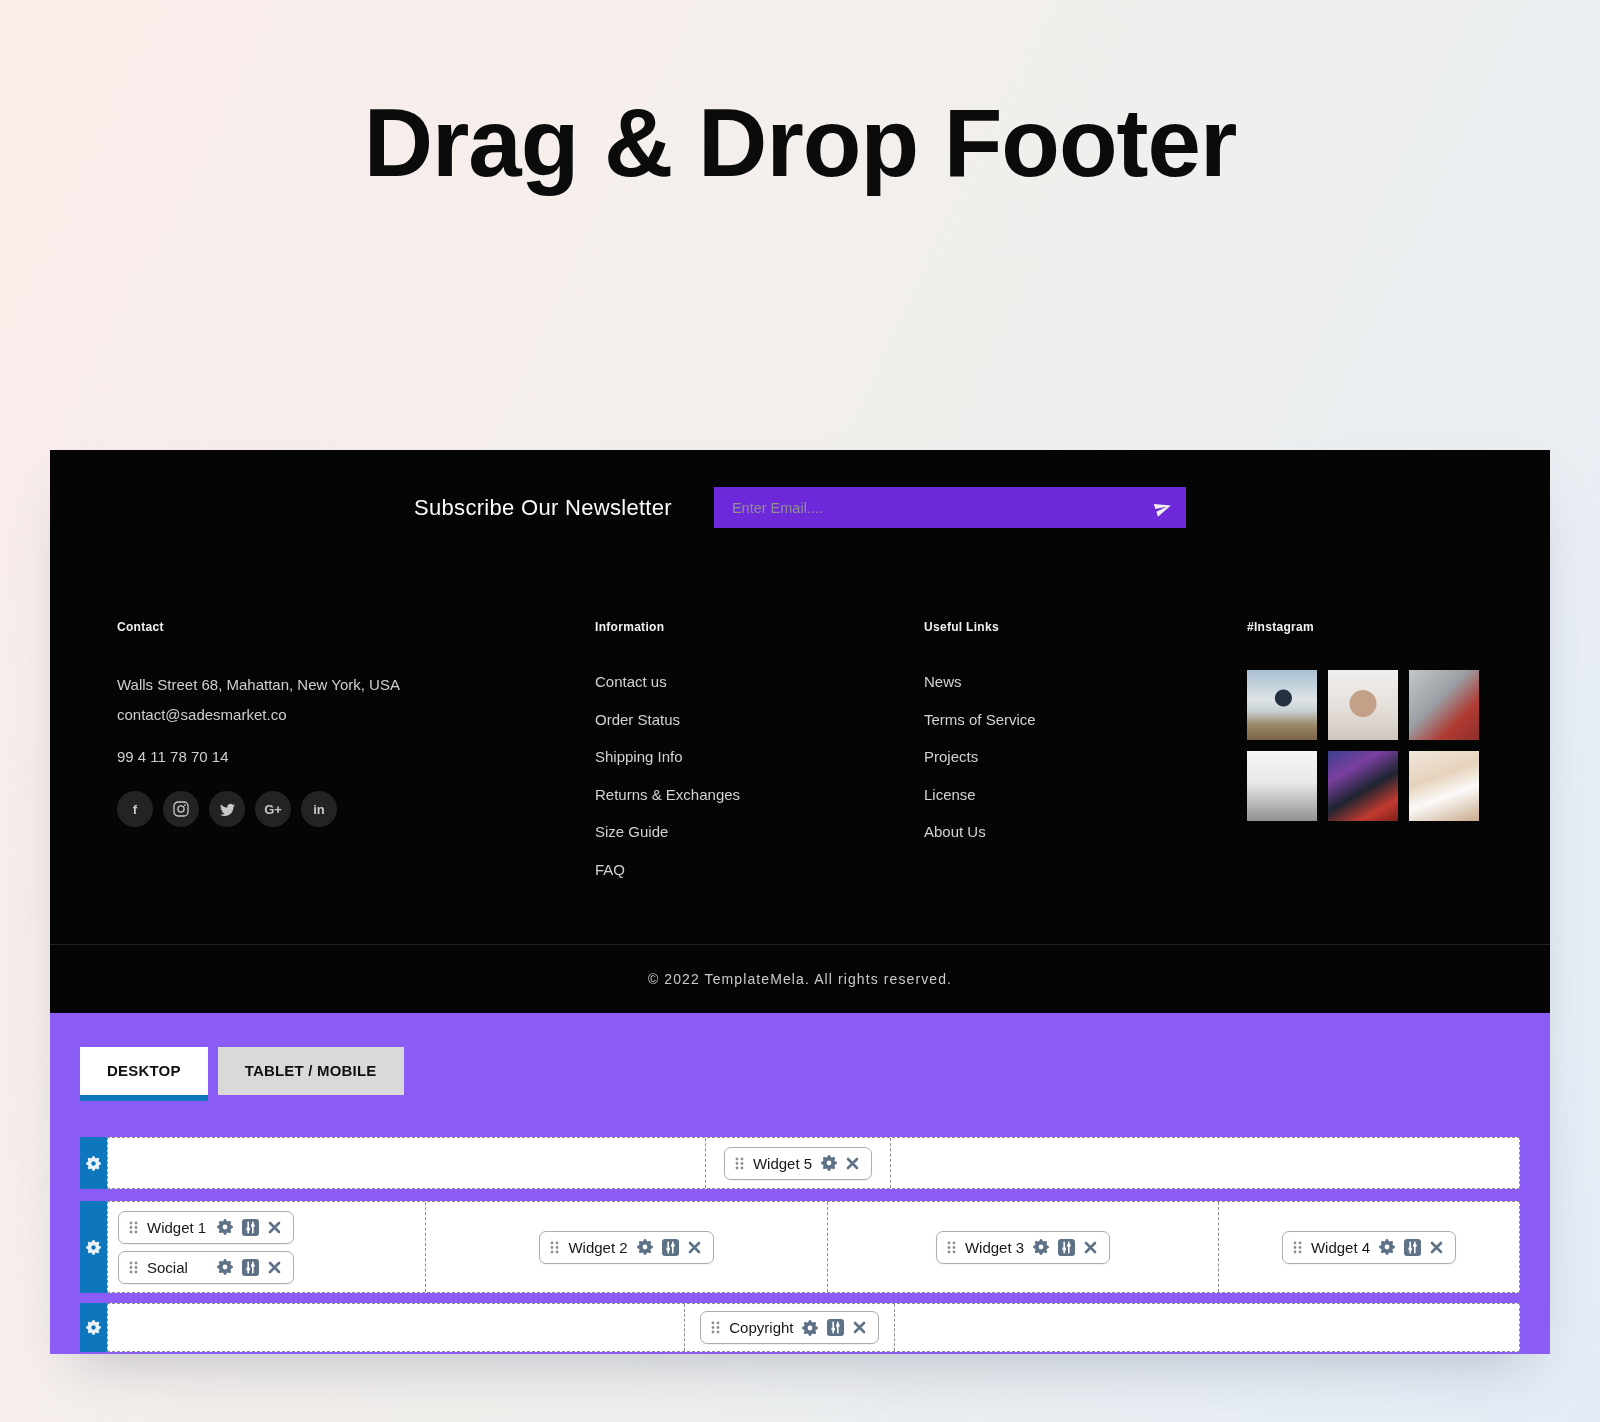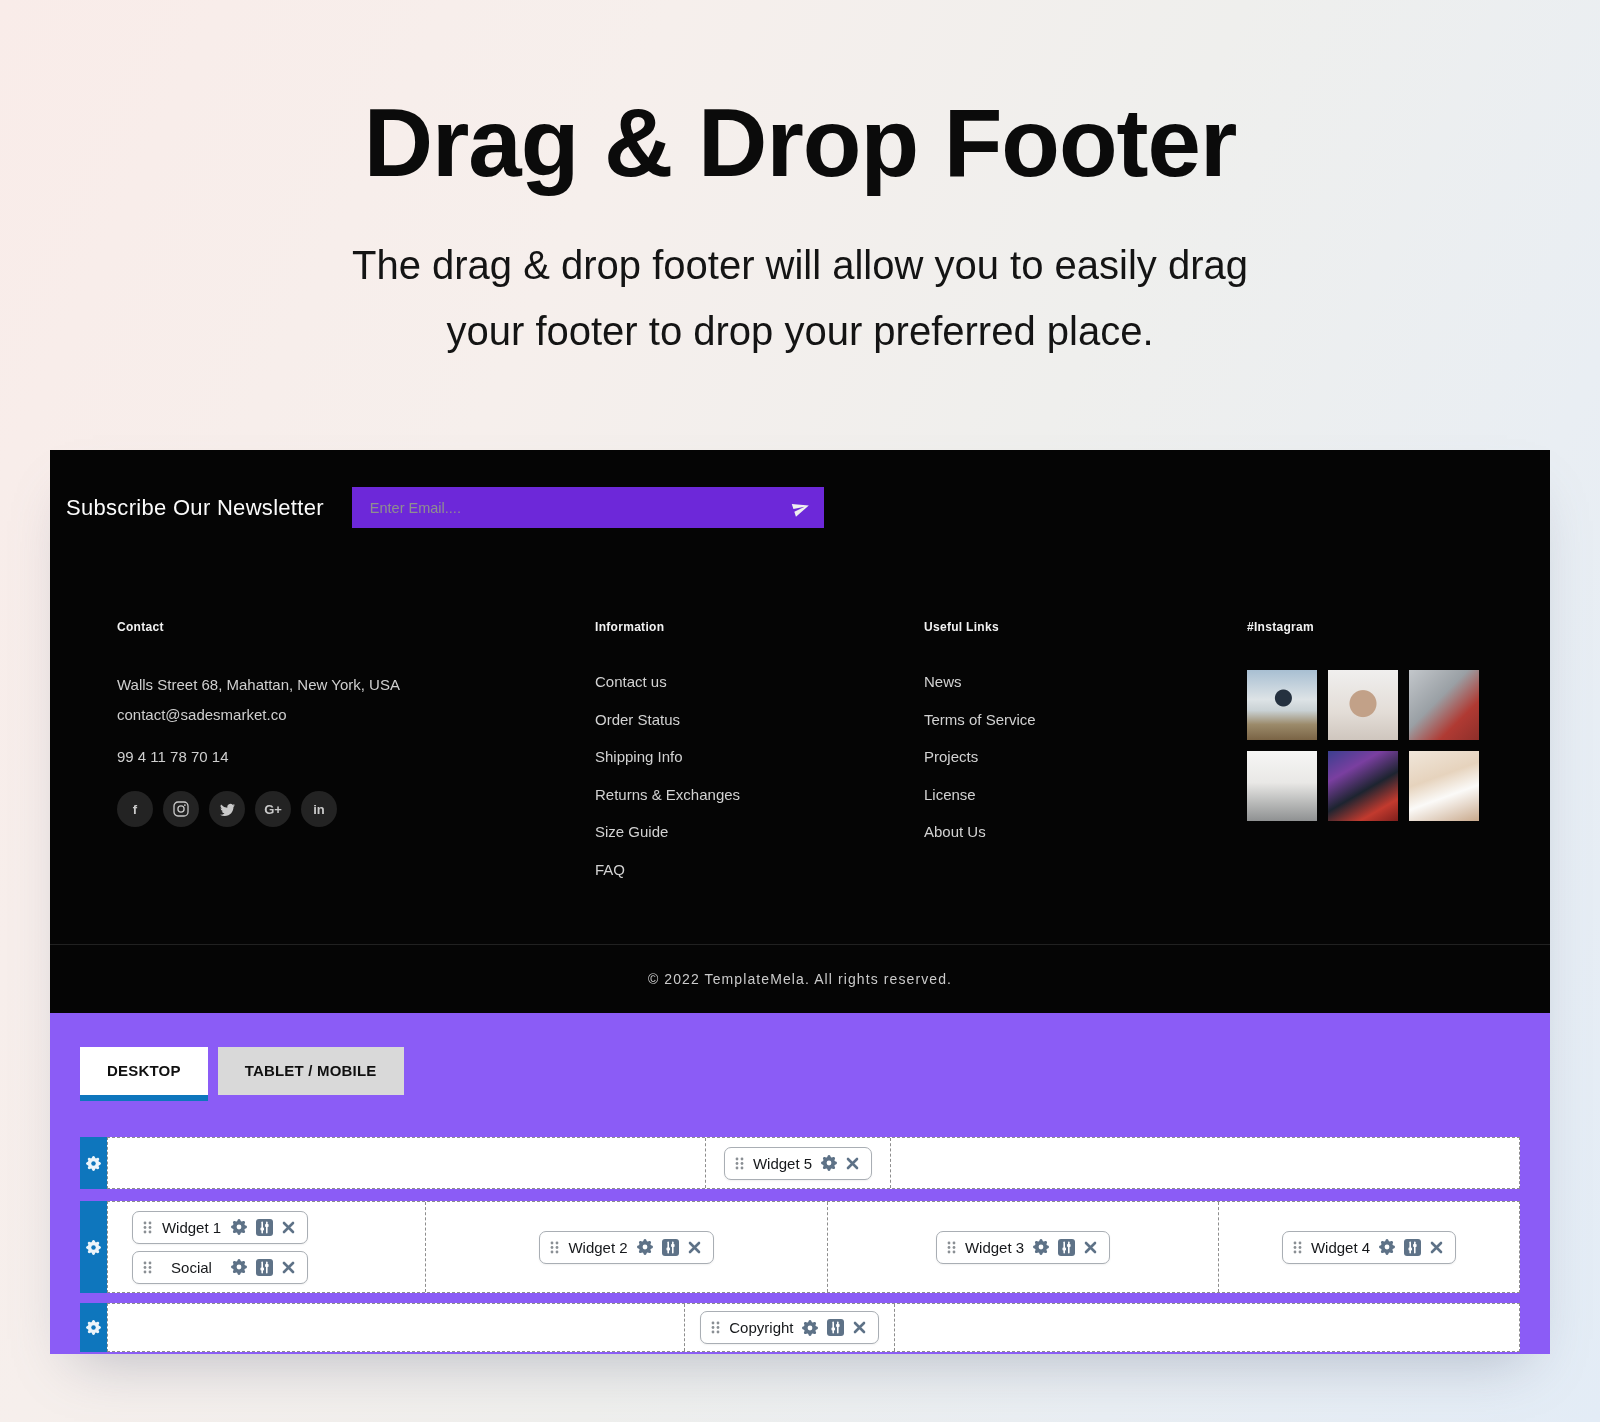--- a/index.html
+++ b/index.html
@@ -21,21 +21,21 @@
   }
 
   
   .preview-card {
     position:absolute; left:50px; top:450px; width:1500px;
     box-shadow:0 28px 55px -24px rgba(100,110,135,.4);
   }
   .footer-black { background:#050505; color:#fff; }
 
   
-  .newsletter { height:115px; display:flex; align-items:center; gap:28px;margin-left:16px; }
+  .newsletter { height:115px; display:flex; align-items:center; justify-content:center; gap:42px; }
   .nl-label { font-size:22px; color:#fbfbfb; letter-spacing:.3px; }
   .nl-box {
     width:472px; height:41px; background:#6d28d9; display:flex; align-items:center;
     padding:0 14px 0 16px;
   }
   .nl-box input {
     flex:1; background:transparent; border:none; outline:none; color:#ddd; font-size:14.5px;
     font-family:"Liberation Sans", sans-serif;
   }
   .nl-box input::placeholder { color:#8f8f8f; }
@@ -88,40 +88,36 @@
   .r1 { height:52px; margin-bottom:12px; }
   .r2 { height:92px; margin-bottom:10px; }
   .r3 { height:49px;border-radius:11px; }
   .rgear { width:27px; flex:none; background:#0e76bd; display:flex; align-items:center; justify-content:center; cursor:pointer; }
   .rbody { flex:1; background:#fff; border:1px dashed #8d8d8d; display:grid; }
   .r1 .rbody { grid-template-columns:1fr 185px 1.05fr; }
   .r2 .rbody { grid-template-columns:318px 402px 391px 1fr; }
   .r3 .rbody { grid-template-columns:1fr 210px 1.08fr; }
   .cell { border-right:1px dashed #8d8d8d; display:flex; align-items:center; justify-content:center; min-width:0; }
   .cell:last-child { border-right:none; }
-  .cell.stack { flex-direction:column; align-items:flex-start; justify-content:center; gap:7px; padding-left:24px;text-align:center; }
+  .cell.stack { flex-direction:column; align-items:flex-start; justify-content:center; gap:7px; padding-left:10px; }
 
   .pill {
     display:flex; align-items:center; gap:9px; background:#fff; border:1px solid #a9aeb4;
     border-radius:7px; padding:0 12px 0 10px; height:33px; font-size:15px; color:#16181b;
     cursor:grab; box-shadow:0 1px 2px rgba(0,0,0,.06); white-space:nowrap;
   }
   .pill.w176 { width:176px; }
   .pill.w176 .lbl { flex:1; }
   .picon { display:flex; align-items:center; cursor:pointer; }
 </style>
 </head>
 <body>
 
 <div class="hero">
   <h1>Drag &amp; Drop Footer</h1>
-  <div class="sub">
-    <span>The drag &amp; drop footer will allow you to easily drag</span><br>
-    <span>your footer to drop your preferred place.</span>
-  </div>
 </div>
 
 <div class="preview-card">
   <div class="footer-black">
 
     <div class="newsletter">
       <div class="nl-label">Subscribe Our Newsletter</div>
       <div class="nl-box">
         <input placeholder="Enter Email...." style="">
         <span class="nl-send">

